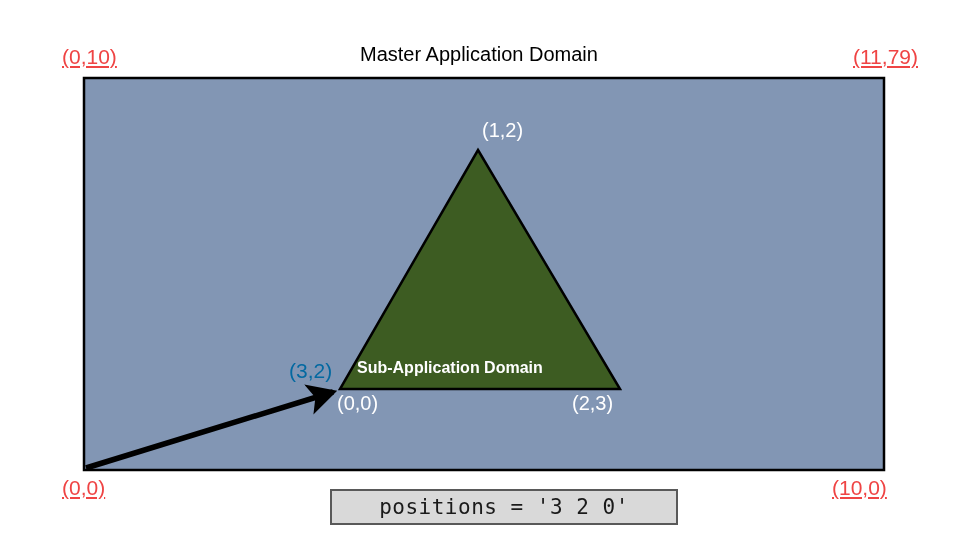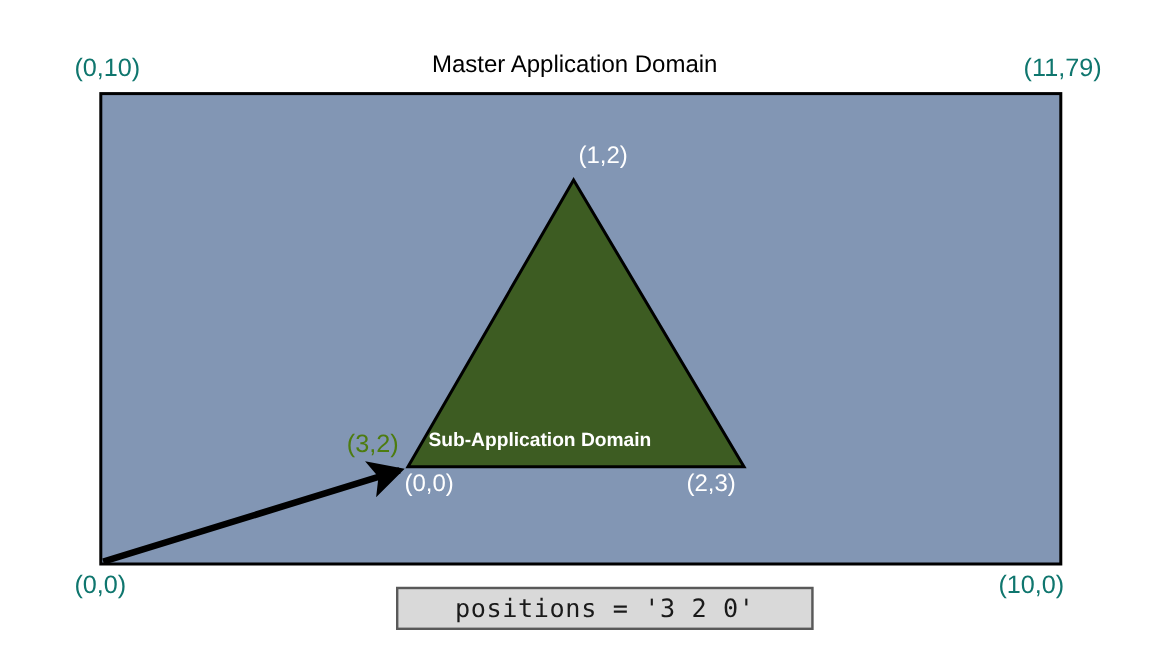--- a/index.html
+++ b/index.html
@@ -24,22 +24,23 @@
 
   .lbl {
     position: absolute;
     white-space: nowrap;
     line-height: 1;
   }
 
   
   .corner-label {
     font-size: 21px;
-    color: #0f766e;
+    color: #ef4444;
     font-family: "Liberation Sans", sans-serif;
+    text-decoration: underline;
   }
 
   
   .domain-title {
     font-size: 20px;
     color: #000000;
     font-family: "Liberation Sans", sans-serif;
   }
 
   
@@ -52,21 +53,21 @@
   .sub-title {
     font-size: 16px;
     color: #ffffff;
     font-weight: bold;
     font-family: "Liberation Sans", sans-serif;
   }
 
   
   .arrow-label {
     font-size: 21px;
-    color: #4d7c0f;
+    color: #0369a1;
     font-family: "Liberation Sans", sans-serif;
   }
 
   
   #code-box {
     position: absolute;
     left: 330px;
     top: 489px;
     width: 348px;
     height: 36px;

